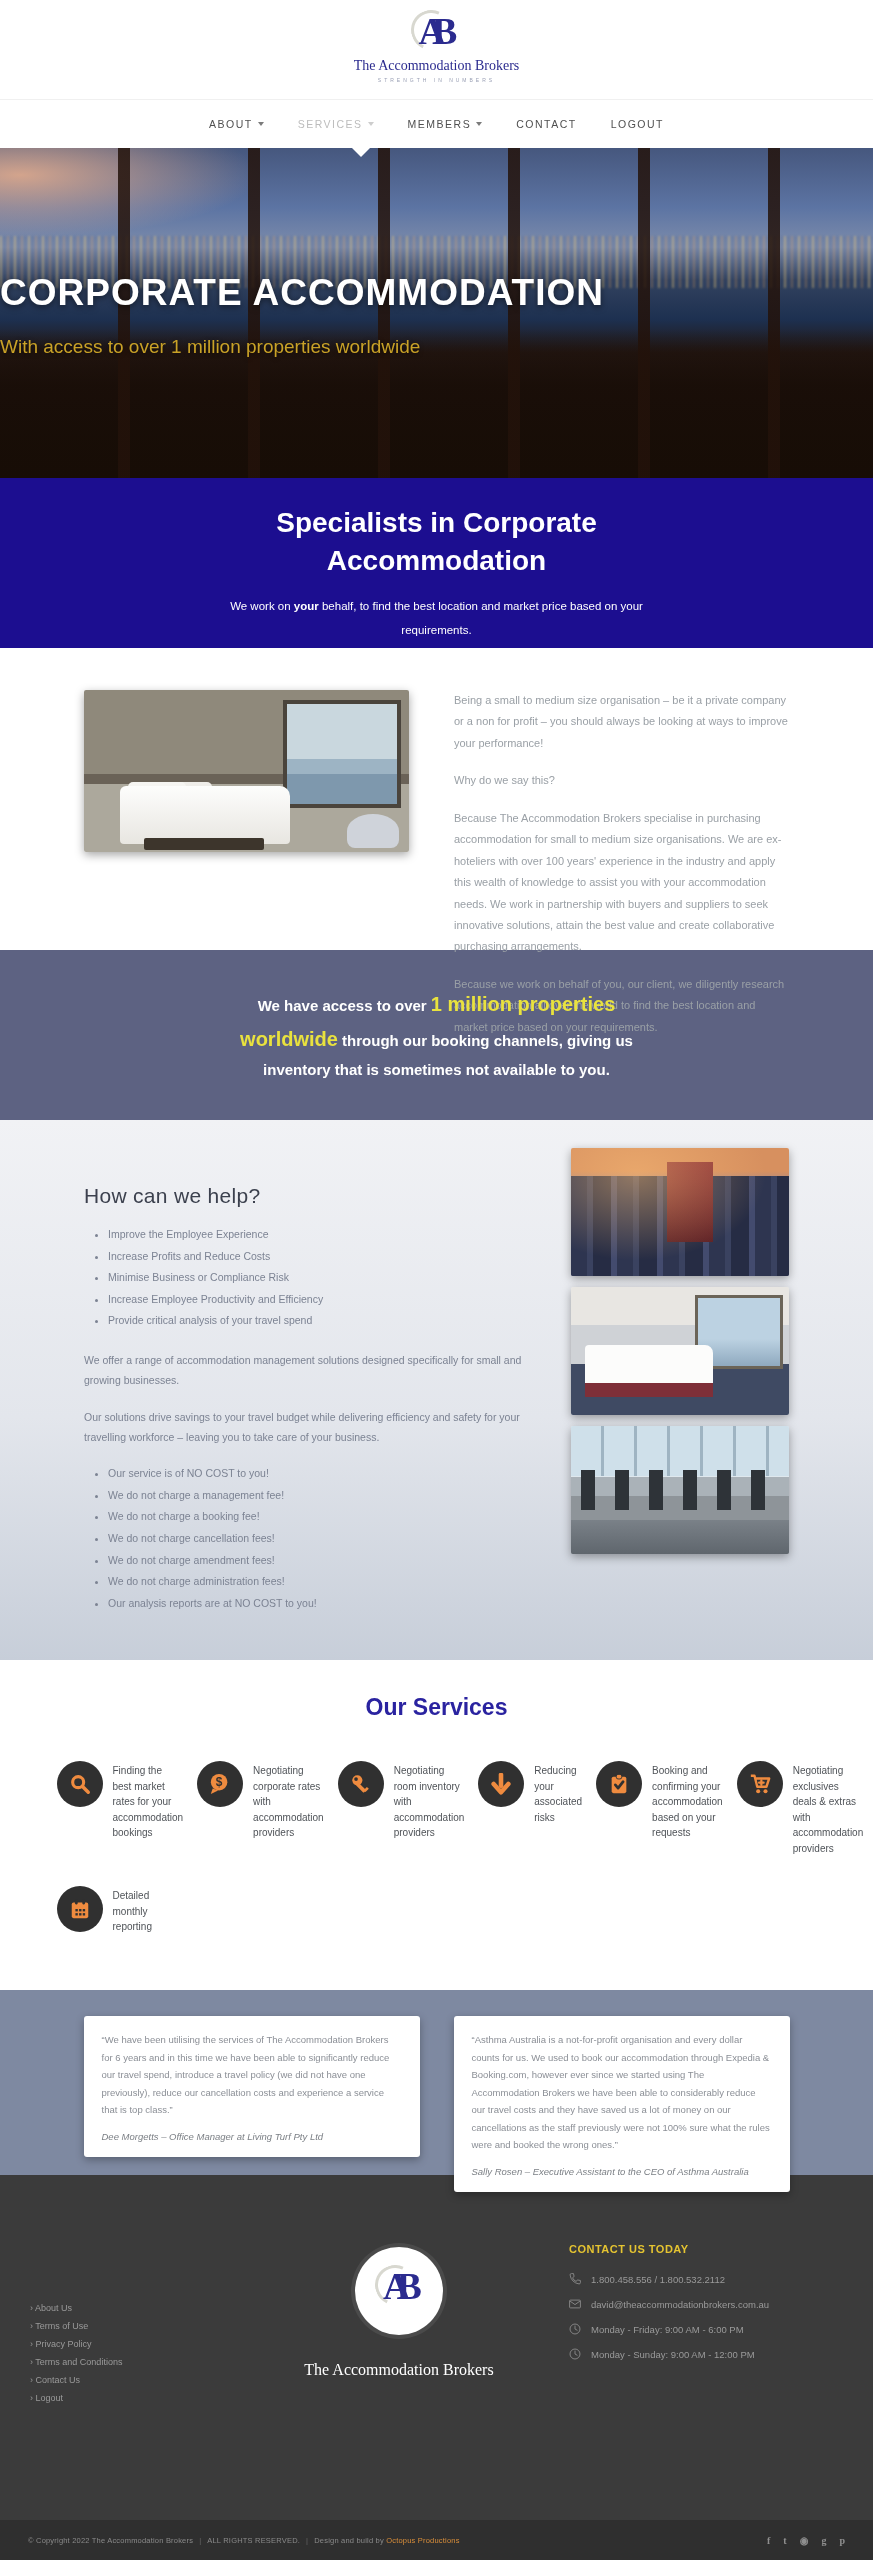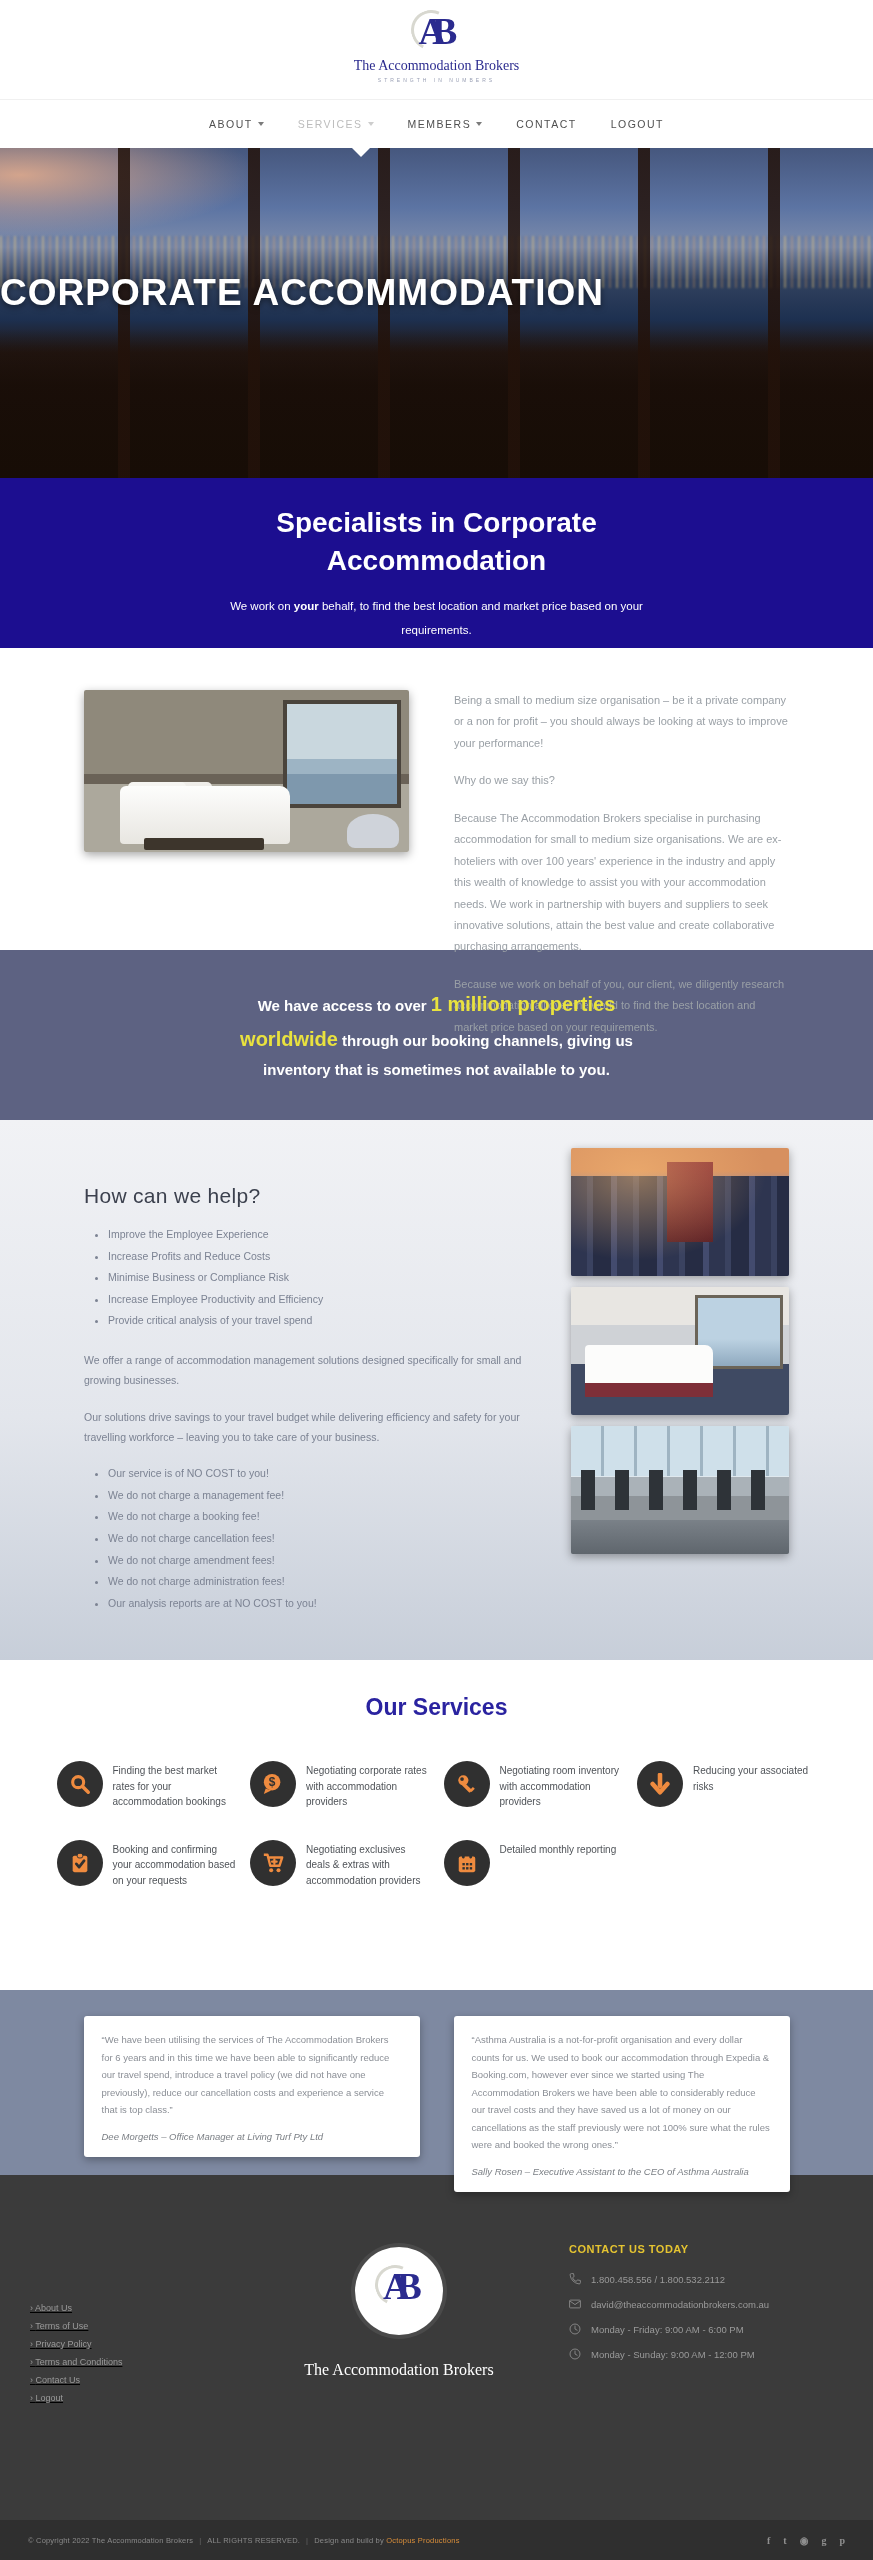--- a/index.html
+++ b/index.html
@@ -89,36 +89,36 @@
   .photo-room .throw { position:absolute; left:14px; bottom:18px; width:128px; height:14px; background:#7e2f38; }
   .photo-gym { width:218px; height:128px; background:linear-gradient(180deg,#dfe8ee 0 40%, #aab2b8 40% 55%, #8e9499 55% 100%); }
   .photo-gym .win { position:absolute; left:0; top:0; right:0; height:50px; background:repeating-linear-gradient(90deg, #cfe0ea 0 30px, #9fb4c2 30px 33px); }
   .photo-gym .mach { position:absolute; left:10px; top:44px; width:198px; height:40px;
     background:repeating-linear-gradient(90deg, #2e3338 0 14px, transparent 14px 34px); }
   .photo-gym .floor { position:absolute; bottom:0; left:0; right:0; height:34px; background:linear-gradient(180deg,#7a8188,#5f666d); }
 
   
   .services { height:330px; background:#fff; padding-top:34px; }
   .services h2 { text-align:center; color:#2a23a0; font-size:23px; font-weight:bold; margin-bottom:40px; }
-  .svc-grid { width:760px; margin:0 auto; display:grid; grid-template-columns:repeat(4,1fr); row-gap:30px; column-gap:14px; }
+  .svc-grid { width:760px; margin:0 auto; display:grid; grid-template-columns:repeat(6,1fr); row-gap:30px; column-gap:14px; }
   .svc { display:flex; gap:10px; align-items:flex-start; }
   .svc-icon { width:46px; height:46px; border-radius:50%; background:#303030; flex-shrink:0; display:flex; align-items:center; justify-content:center; }
   .svc-label { font-size:10px; color:#4f5358; line-height:1.55; padding-top:2px; }
 
   
   .testimonials { height:185px; background:#7e89a1; display:flex; justify-content:center; gap:34px; padding-top:26px; }
   .t-card { width:336px; background:#fff; border-radius:3px; box-shadow:0 3px 8px rgba(0,0,0,.3); padding:15px 18px; height:fit-content; }
   .t-quote { font-size:9.5px; color:#8b8f96; line-height:1.85; }
   .t-attr { font-size:9.5px; color:#7c8086; font-style:italic; margin-top:12px; }
 
   
   .site-footer { height:345px; background:#3b3b3b; display:flex; padding:68px 30px 0 30px; }
   .f-left { width:225px; }
   .f-about { font-size:9.5px; color:#8c8c8c; line-height:1.9; }
-  .f-links { list-style:none; margin-top:56px;text-decoration:underline; }
+  .f-links { list-style:none; margin-top:56px; }
   .f-links li { font-size:9px; color:#9a9a9a; line-height:2.0; cursor:pointer; }
   .f-links li::before { content:"› "; color:#9a9a9a; }
   .f-center { flex:1; text-align:center; }
   .f-logo-circle { width:88px; height:88px; background:#fff; border-radius:50%; margin:4px auto 0 auto; position:relative; box-shadow:0 0 0 4px rgba(255,255,255,.08); }
   .f-logo-circle .logo-arc { left:20px; top:18px; }
   .f-logo-circle .logo-ab { left:28px; top:19px; }
   .f-brand { color:#fff; font-family:"Liberation Serif", serif; font-size:16px; margin-top:26px; }
   .f-right { width:300px; padding-left:26px; }
   .f-contact-h { color:#e5c431; font-size:11px; font-weight:bold; letter-spacing:.5px; margin-bottom:18px; }
   .f-citem { display:flex; gap:10px; align-items:center; margin-bottom:13px; color:#9a9a9a; font-size:9.5px; }
@@ -164,20 +164,21 @@
       <span>LOGOUT</span>
     </div>
 </nav>
 
 <section class="hero">
   <div class="sunset"></div>
   <div class="furniture"></div>
   <div class="hero-notch"></div>
   <div class="hero-text">
     <div class="hero-title">CORPORATE ACCOMMODATION</div>
+    <div class="hero-subtitle">With access to over 1 million properties worldwide</div>
   </div>
 </section>
 
 <section class="specialists">
   <h2>Specialists in Corporate Accommodation</h2>
   <p><span>We work on </span><b>your</b><span> behalf, to find the best location and market price based on your requirements.</span></p>
 </section>
 
 <section class="intro">
   <div class="photo photo-bedroom">

